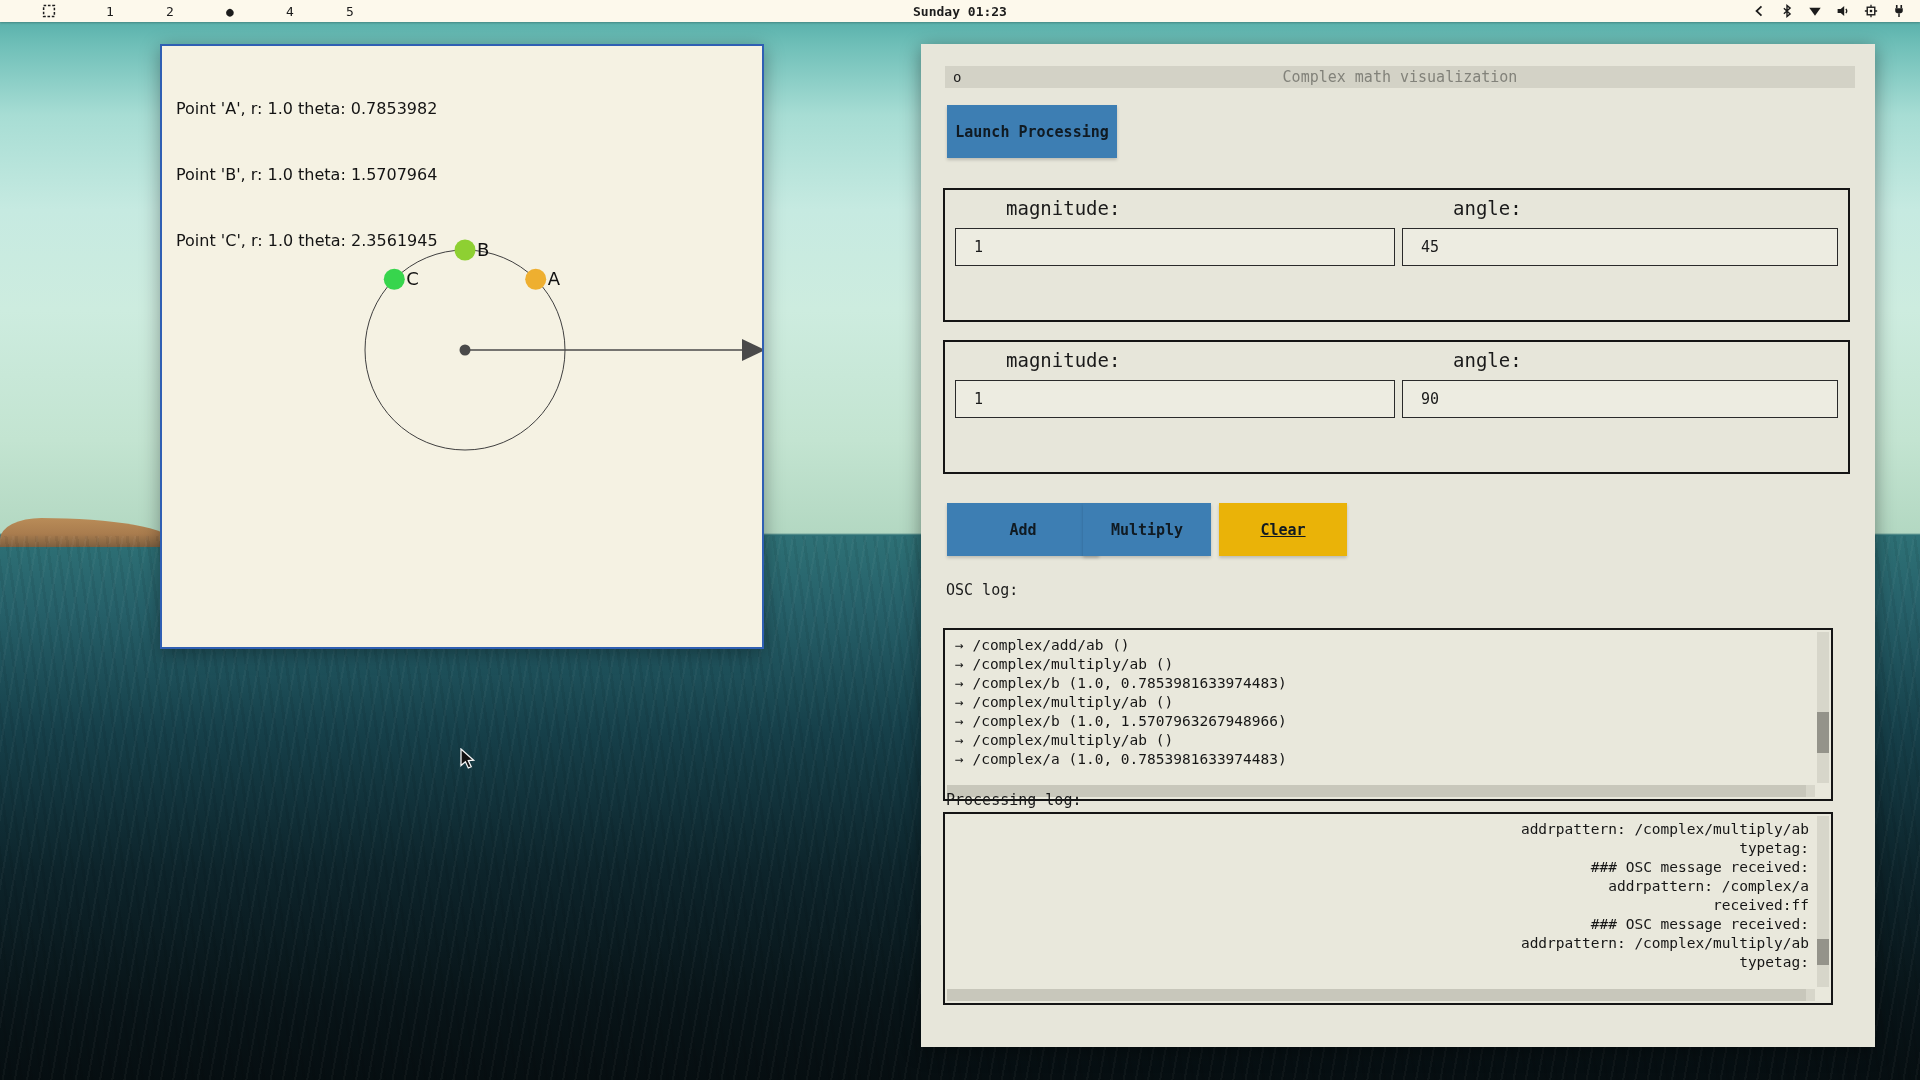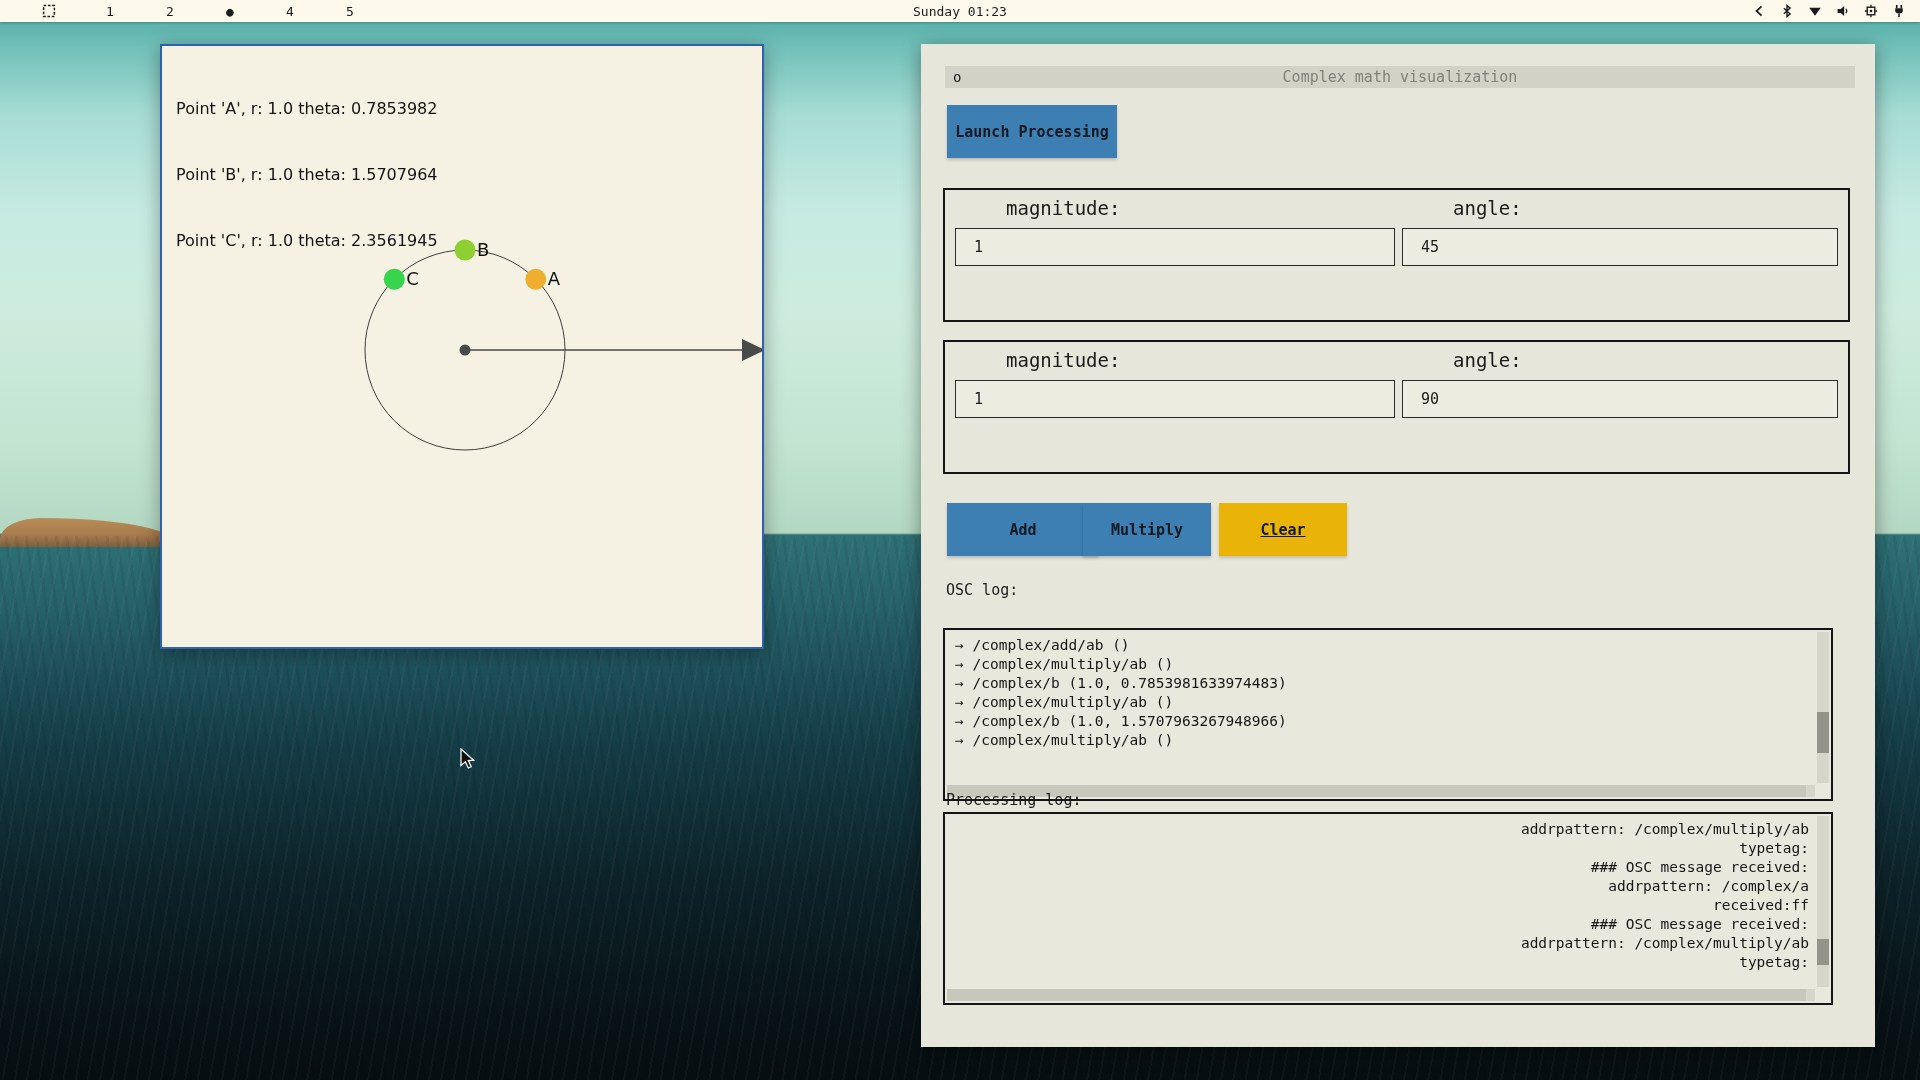--- a/index.html
+++ b/index.html
@@ -32,39 +32,39 @@
     position:absolute; left:0; top:0; width:1920px; height:22px;
     background:#fdf9ec; color:#1c1c1c;
     font-family:"DejaVu Sans Mono", monospace; font-size:13px;
     display:flex; align-items:center;
     box-shadow:0 1px 2px rgba(0,0,0,0.25);
   }
   .menubar-left { display:flex; align-items:center; gap:48px; padding-left:42px; }
   .ws { display:inline-block; min-width:12px; text-align:center; cursor:default; }
   .menubar-clock {
     position:absolute; left:0; right:0; top:0; height:22px;
-    display:flex; align-items:center; justify-content:center;
+    display:flex; align-items:center; justify-content:center;font-weight:bold;
   }
   .menubar-right {
     position:absolute; right:14px; top:0; height:22px;
     display:flex; align-items:center; gap:14px;
   }
   .tray-icon { width:14px; height:14px; display:inline-flex; }
   .tray-icon svg { width:14px; height:14px; }
 
   
   .window-left {
     position:absolute; left:160px; top:44px; width:604px; height:605px;
     background:#f5f2e3; border:2px solid #2f5fb3;
     box-shadow:0 4px 18px rgba(0,0,0,0.35);
   }
   .sketch-log {
     position:absolute; left:14px; top:8px;
     font-family:"DejaVu Sans", sans-serif; font-size:16px; line-height:22px;
-    color:#141414; white-space:pre;text-align:center;
+    color:#141414; white-space:pre;
   }
   .sketch-svg { position:absolute; left:0; top:0; width:600px; height:601px; }
 
   
   .window-right {
     position:absolute; left:921px; top:44px; width:954px; height:1003px;
     background:#e7e6da;
     box-shadow:0 4px 18px rgba(0,0,0,0.4);
     font-family:"DejaVu Sans Mono", monospace; color:#1a1a1a;
   }
@@ -239,21 +239,21 @@
       <span class="op-label ang">angle:</span>
       <input class="op-input ang" value="90" style="">
     </div>
 
     <button class="btn btn-add" style="background: rgb(61, 126, 179);">Add</button>
     <button class="btn btn-multiply" style="background: rgb(61, 126, 179);">Multiply</button>
     <button class="btn btn-clear" style="background: #eab308; text-decoration: underline;">Clear</button>
 
     <div class="section-label osc-label">OSC log:</div>
     <div class="log-box osc-box">
-      <div class="log-body"><div>→ /complex/add/ab ()</div><div>→ /complex/multiply/ab ()</div><div>→ /complex/b (1.0, 0.7853981633974483)</div><div>→ /complex/multiply/ab ()</div><div>→ /complex/b (1.0, 1.5707963267948966)</div><div>→ /complex/multiply/ab ()</div></div>
+      <div class="log-body"><div>→ /complex/add/ab ()</div><div>→ /complex/multiply/ab ()</div><div>→ /complex/b (1.0, 0.7853981633974483)</div><div>→ /complex/multiply/ab ()</div><div>→ /complex/b (1.0, 1.5707963267948966)</div><div>→ /complex/multiply/ab ()</div><div>→ /complex/a (1.0, 0.7853981633974483)</div></div>
       <div class="vscroll">
           <div class="vthumb"></div>
         </div>
       <div class="hscroll">
           <div class="hthumb"></div>
         </div>
     </div>
 
     <div class="section-label proc-label">Processing log:</div>
     <div class="log-box proc-box">

